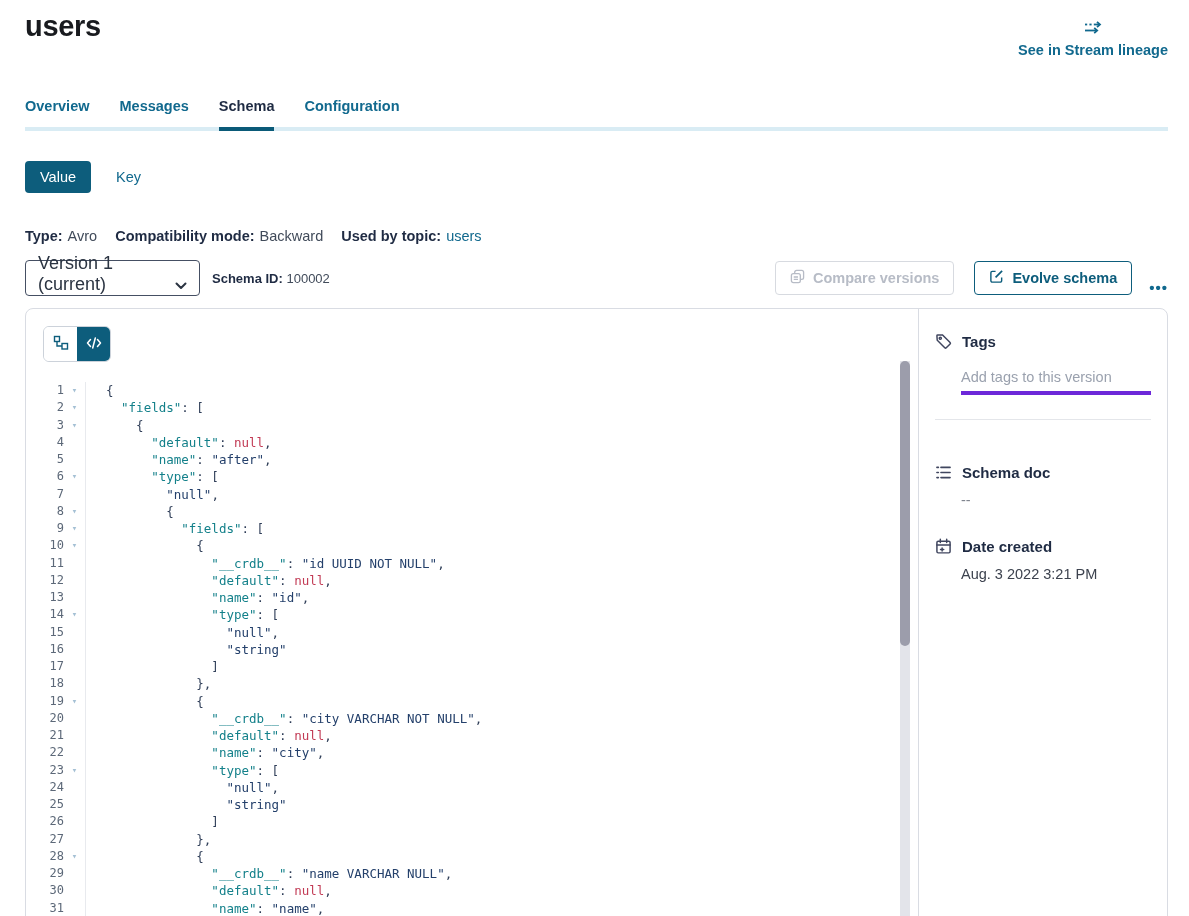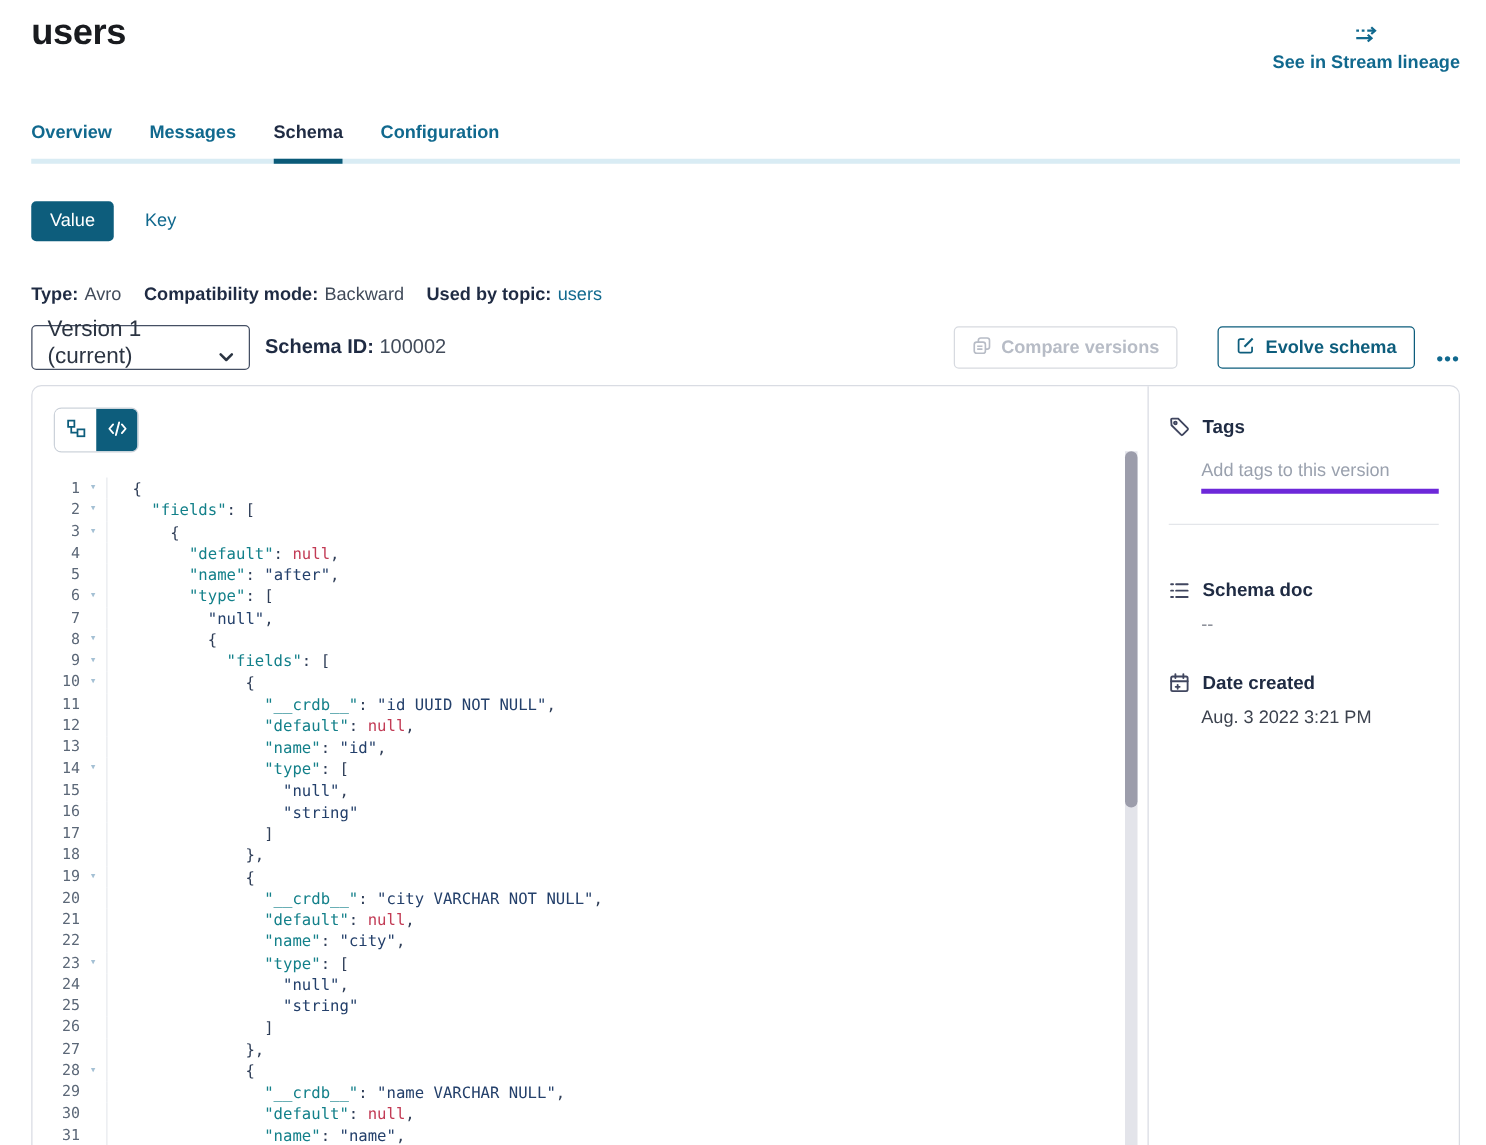--- a/index.html
+++ b/index.html
@@ -33,28 +33,28 @@
   .meta-item { display:flex; gap:5px; }
   .meta-label { font-weight:700; color:var(--navy); }
   .meta-value { color:var(--text); }
   .meta-value.link { color:var(--link); cursor:pointer; }
 
   
   .vbar { display:flex; align-items:center; margin-top:16px; }
   .select { width:175px; height:36px; border:1px solid #454f63; border-radius:4px;
     display:flex; align-items:flex-end; justify-content:space-between; padding:0 12px;
     font-size:18px; color:#2b3442; cursor:pointer; background:#fff; }
-  .schema-id { margin-left:12px; font-size:16px; }
+  .schema-id { margin-left:12px; font-size:13px; }
   .btns { margin-left:auto; display:flex; align-items:flex-end;padding-left:36px; }
   .btn { display:flex; align-items:center; gap:8px; height:34px; padding:0 14px;
     border-radius:4px; background:#fff; font-family:inherit; font-size:14.5px; cursor:pointer; }
   .btn.disabled { border:1px solid var(--disabled-border); color:var(--disabled-text);
     font-weight:600; cursor:default; }
   .btn.primary-outline { border:1px solid var(--accent); color:var(--accent);
-    font-weight:700; margin-left:32px; }
+    font-weight:700; margin-left:20px; }
   .more { margin-left:17px; color:var(--link); font-size:15px; font-weight:700;
     letter-spacing:1px; cursor:pointer; line-height:1; }
 
   
   .panel { display:flex; margin-top:12px; border:1px solid var(--border);
     border-radius:8px; height:660px; }
   .editor { flex:1; border-right:1px solid var(--border); position:relative; min-width:0; }
   .toolbar { padding:17px 0 0 17px; }
   .seg { display:inline-flex; border:1px solid #ccd2da; border-radius:6px; overflow:hidden; }
   .seg-btn { width:33px; height:34px; display:flex; align-items:center; justify-content:center;

